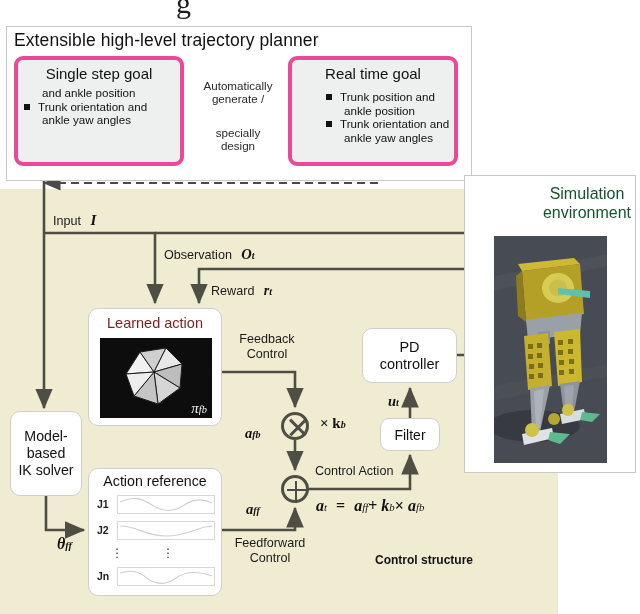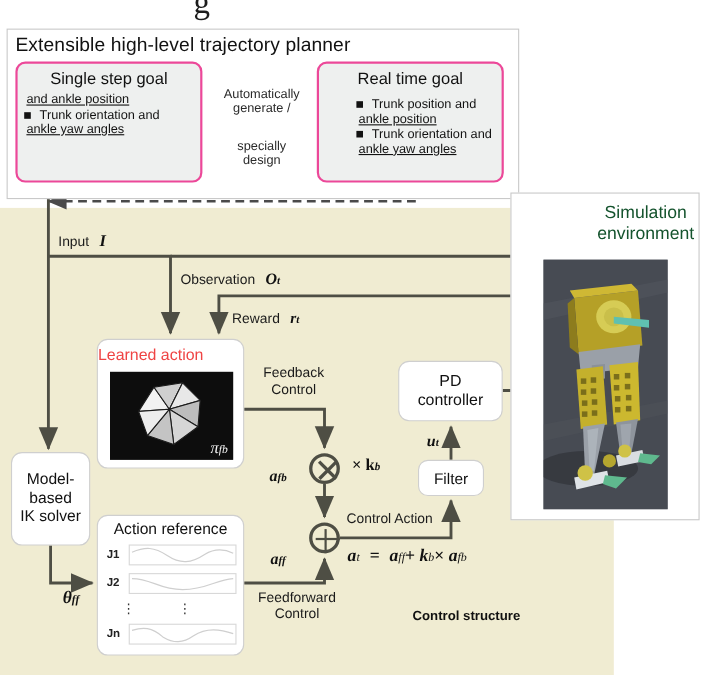--- a/index.html
+++ b/index.html
@@ -29,21 +29,21 @@
   }
   .planner-title {
     left: 14px; top: 30px;
     font-size: 17.5px;
     letter-spacing: .1px;
     color: #111;
     white-space: nowrap;
   }
   .goal-box {
     background: #eef0ef;
-    border: 2px solid #ec4899;
+    border: 4px solid #ec4899;
     border-radius: 9px;
     box-sizing: border-box;
   }
   .goal-title {
     font-size: 15px;
     text-align: center;
     margin-top: 5px;
     color: #111;
   }
   .bullets {
@@ -55,21 +55,21 @@
     font-size: 11.6px;
     line-height: 13.6px;
     padding-left: 20px;
     margin-bottom: 0px;
     color: #111;
   }
   .bullets li .sq {
     position: absolute; left: 6px; top: 4px;
     width: 6px; height: 6px; background: #121212;
   }
-  .bullets li.cont { padding-left: 8px; text-decoration: underline; }
+  .bullets li.cont { padding-left: 24px; }
 
   
   .gen-text {
     font-size: 11.6px; line-height: 13.4px;
     text-align: center; color: #2a2a2a;
   }
 
   
   .control-panel {
     left: 0px; top: 189px; width: 558px; height: 425px;
@@ -90,21 +90,21 @@
     border: 1px solid #cfcfcf;
     border-radius: 10px;
     box-sizing: border-box;
     box-shadow: 0 0 0 0 rgba(0,0,0,0);
   }
 
   
   .learned-box { left: 88px; top: 308px; width: 134px; height: 118px; }
   .learned-title {
     position: absolute; left: 0; top: 6px; width: 100%;
-    text-align: left; font-size: 14.5px; color: #ef4444;
+    text-align: center; font-size: 14.5px; color: #7f1d1d;
   }
   .learned-img {
     position: absolute; left: 11px; top: 29px; width: 112px; height: 80px;
     background: #0d0d0d;
     overflow: hidden;
   }
   .pi-label {
     position: absolute; right: 5px; bottom: 1px;
     color: #f2f2f2; font-family: "Liberation Serif", serif;
     font-style: italic; font-size: 15px;

